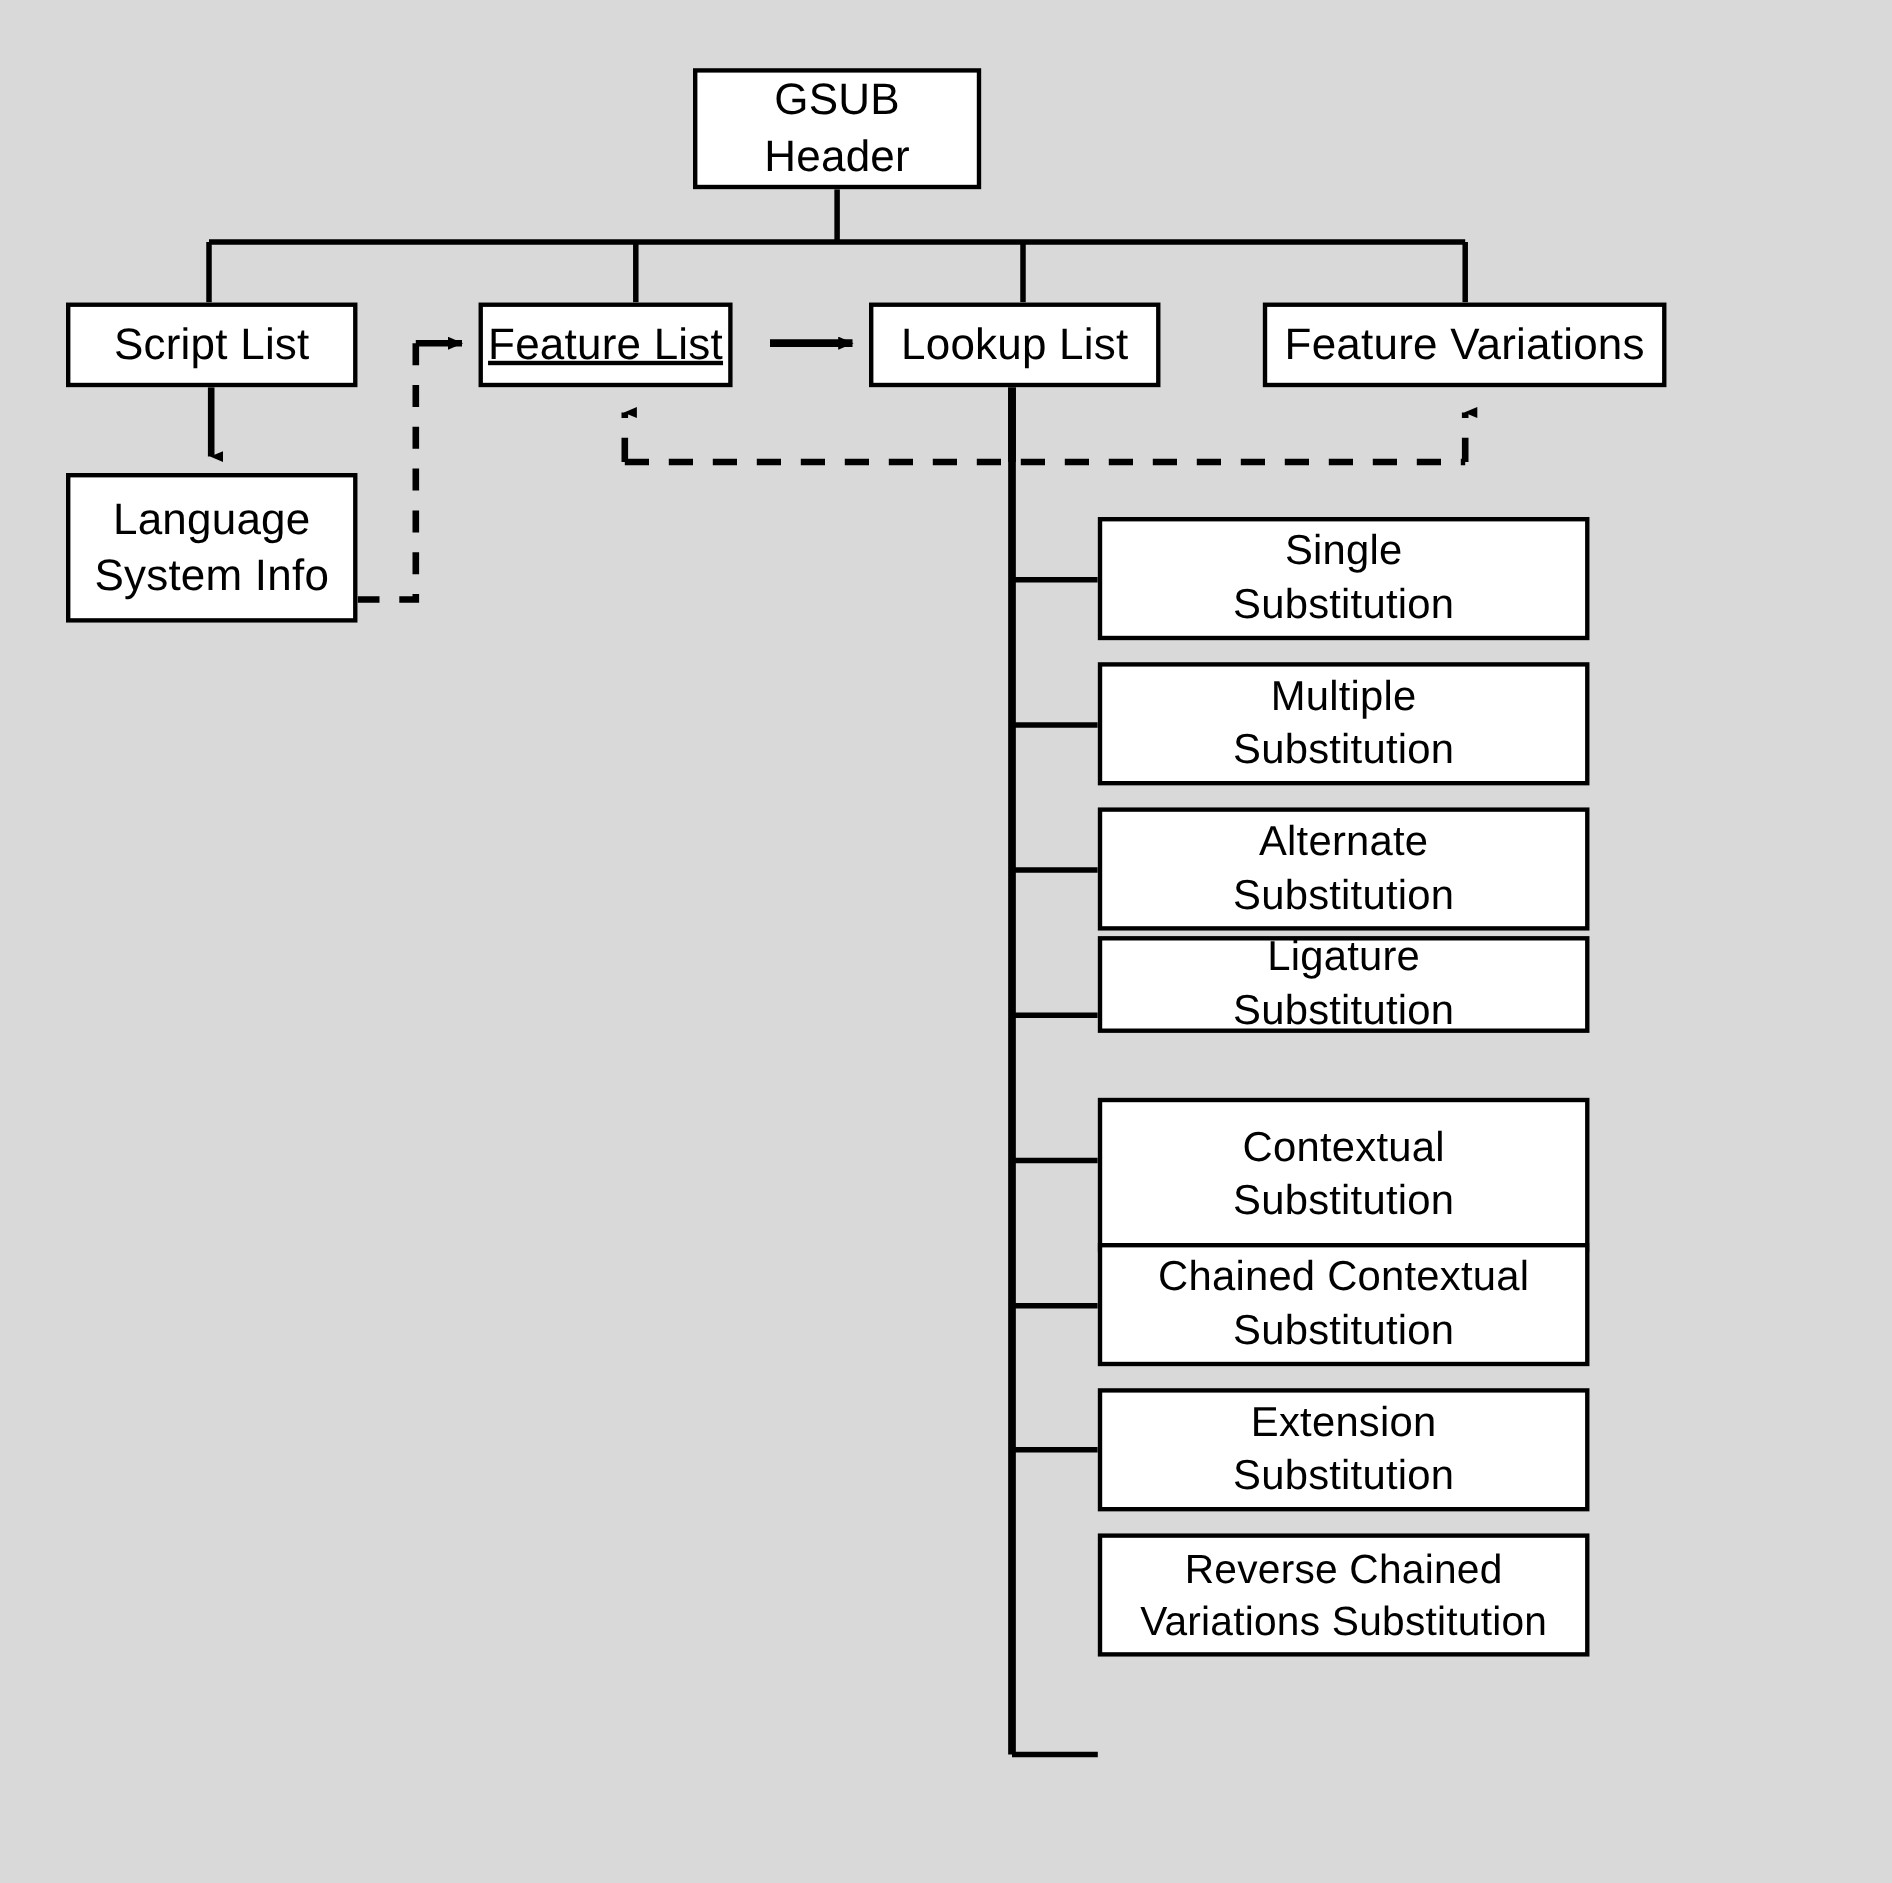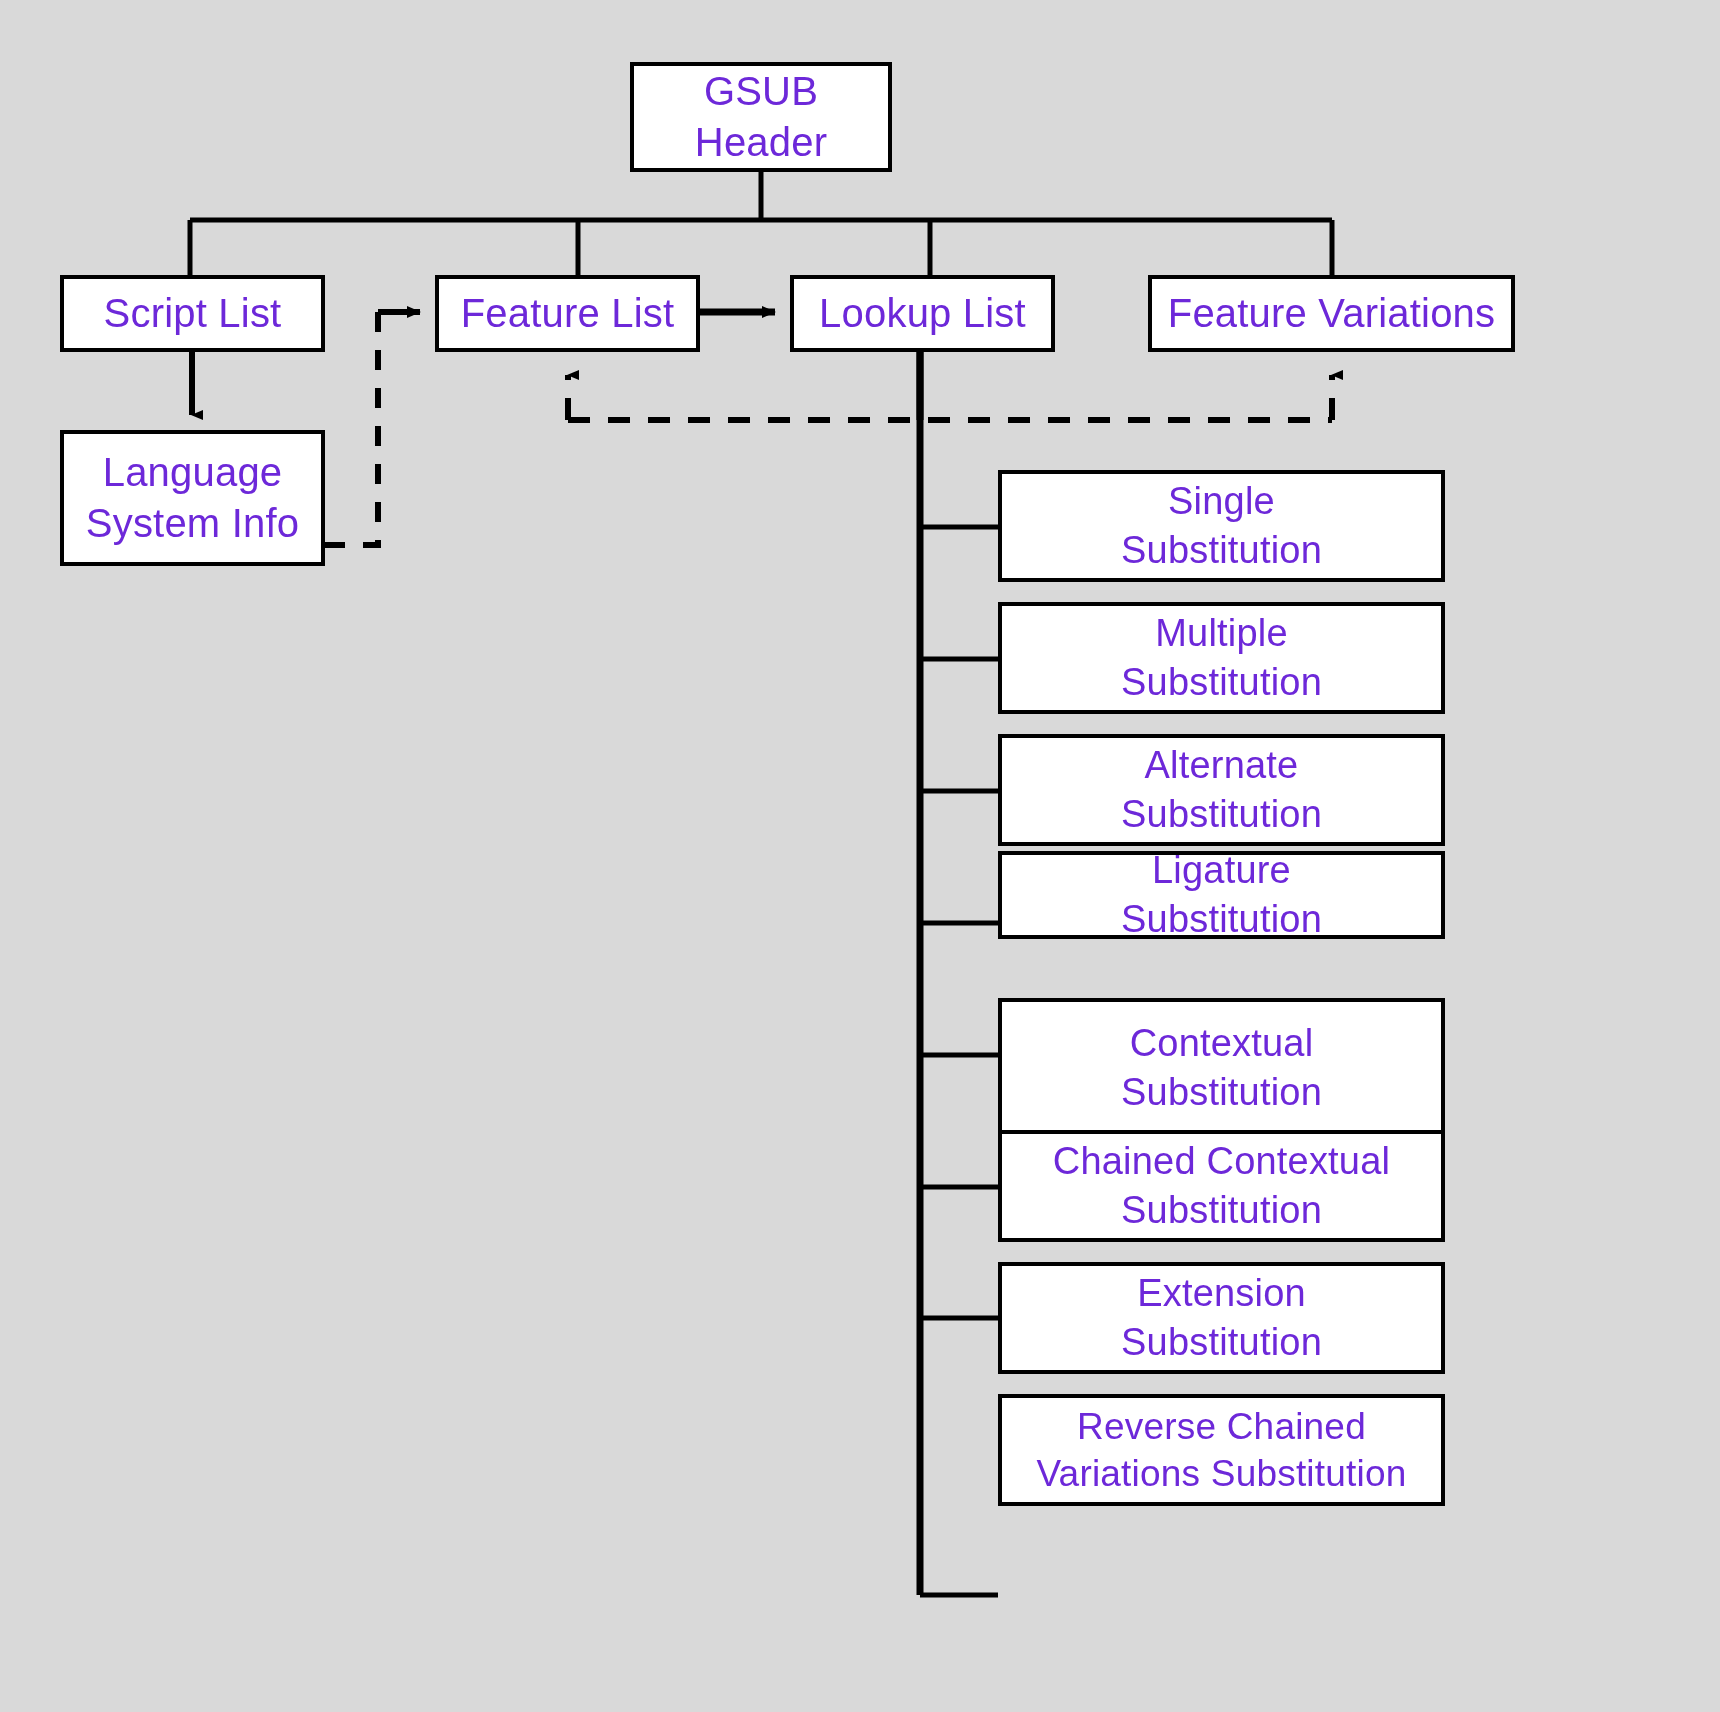--- a/index.html
+++ b/index.html
@@ -30,21 +30,21 @@
   .node {
     position: absolute;
     box-sizing: border-box;
     background: #ffffff;
     border: 4px solid #000000;
     display: flex;
     flex-direction: column;
     align-items: center;
     justify-content: center;
     text-align: center;
-    color: #6d28d9;
+    color: #000000;
     line-height: 1.28;
     letter-spacing: 0.2px;
   }
   .node .line {
     display: block;
     white-space: nowrap;
   }
   .f40 { font-size: 40px; }
   .f38 { font-size: 38px; }
   .f37 { font-size: 37px; }
@@ -123,21 +123,21 @@
 
   <div class="node f40" style="left:630px; top:62px; width:262px; height:110px;">
     <span class="line">GSUB</span>
     <span class="line">Header</span>
   </div>
 
   <div class="node f40" style="left:60px; top:275px; width:265px; height:77px;">
     <span class="line">Script List</span>
   </div>
 
-  <div class="node f40" style="left:435px; top:275px; width:265px; height:77px;">
+  <div class="node f40" style="left:435px; top:275px; width:231px; height:77px;text-decoration:underline;">
     <span class="line">Feature List</span>
   </div>
 
   <div class="node f40" style="left:790px; top:275px; width:265px; height:77px;">
     <span class="line">Lookup List</span>
   </div>
 
   <div class="node f40" style="left:1148px; top:275px; width:367px; height:77px;">
     <span class="line">Feature Variations</span>
   </div>

